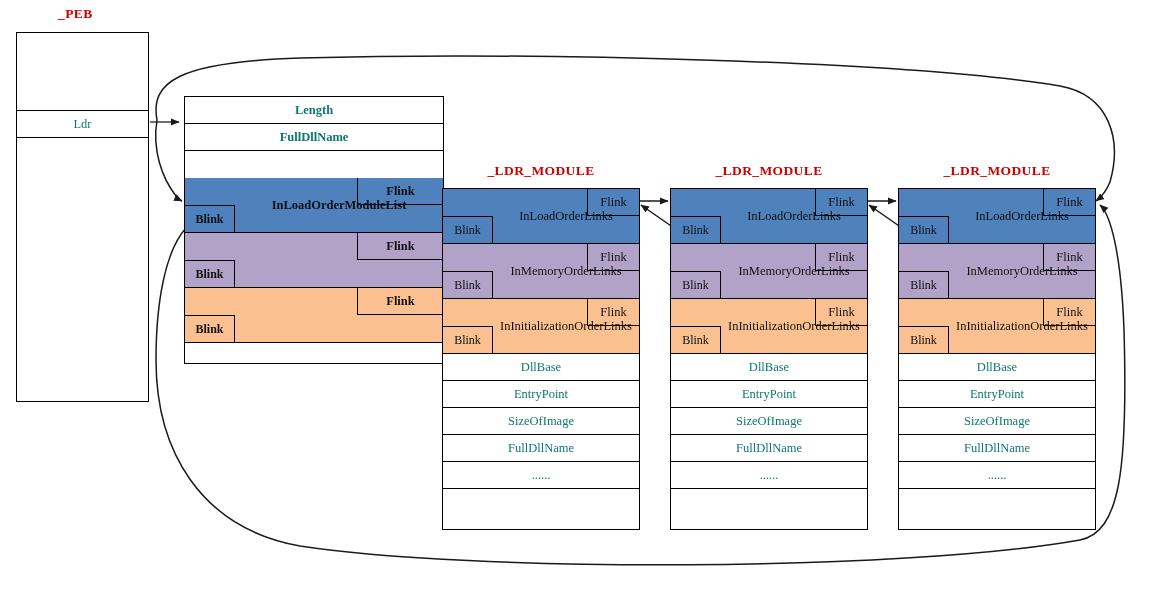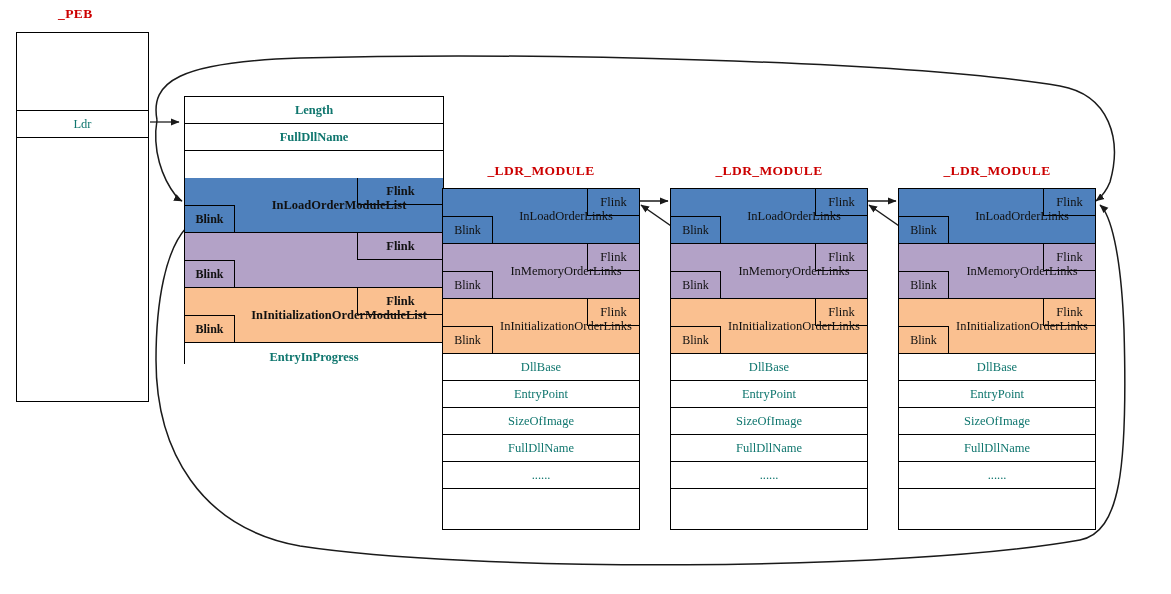--- a/index.html
+++ b/index.html
@@ -165,24 +165,22 @@
     </div>
 
     <div class="le" style="top:136px; width:100%; height:55px; background:#b3a2c7;">
       <div class="flink" style="left:172px; right:0; height:27px; bottom:auto;">Flink</div>
       <div class="blink" style="top:27px; height:28px; width:50px;">Blink</div>
     </div>
 
     <div class="le" style="top:191px; width:100%; height:55px; background:#fac090;">
       <div class="flink" style="left:172px; right:0; height:27px; bottom:auto;">Flink</div>
       <div class="blink" style="top:27px; height:28px; width:50px;">Blink</div>
-      <div class="lbl" style="left:50px; right:0; top:16px; height:22px;">InInitializationOrderModuleList</div>
-    </div>
-
-    <div class="row plain last" style="top:246px; width:100%; height:29px;">EntryInProgress</div>
+    </div>
+
   </div>
 
   <div class="struct-title" style="left:442px; top:163px; width:198px;">_LDR_MODULE</div>
   <div class="box" style="left:442px; top:188px; width:198px; height:342px;">
     <div class="le" style="top:0; width:100%; height:55px; background:#4f81bd;">
       <div class="flink" style="left:144px; right:0; height:27px;">Flink</div>
       <div class="blink" style="top:27px; height:28px; width:50px;">Blink</div>
       <div class="lbl" style="left:50px; right:0; top:16px; height:22px;">InLoadOrderLinks</div>
     </div>
     <div class="le" style="top:55px; width:100%; height:55px; background:#b3a2c7;">

